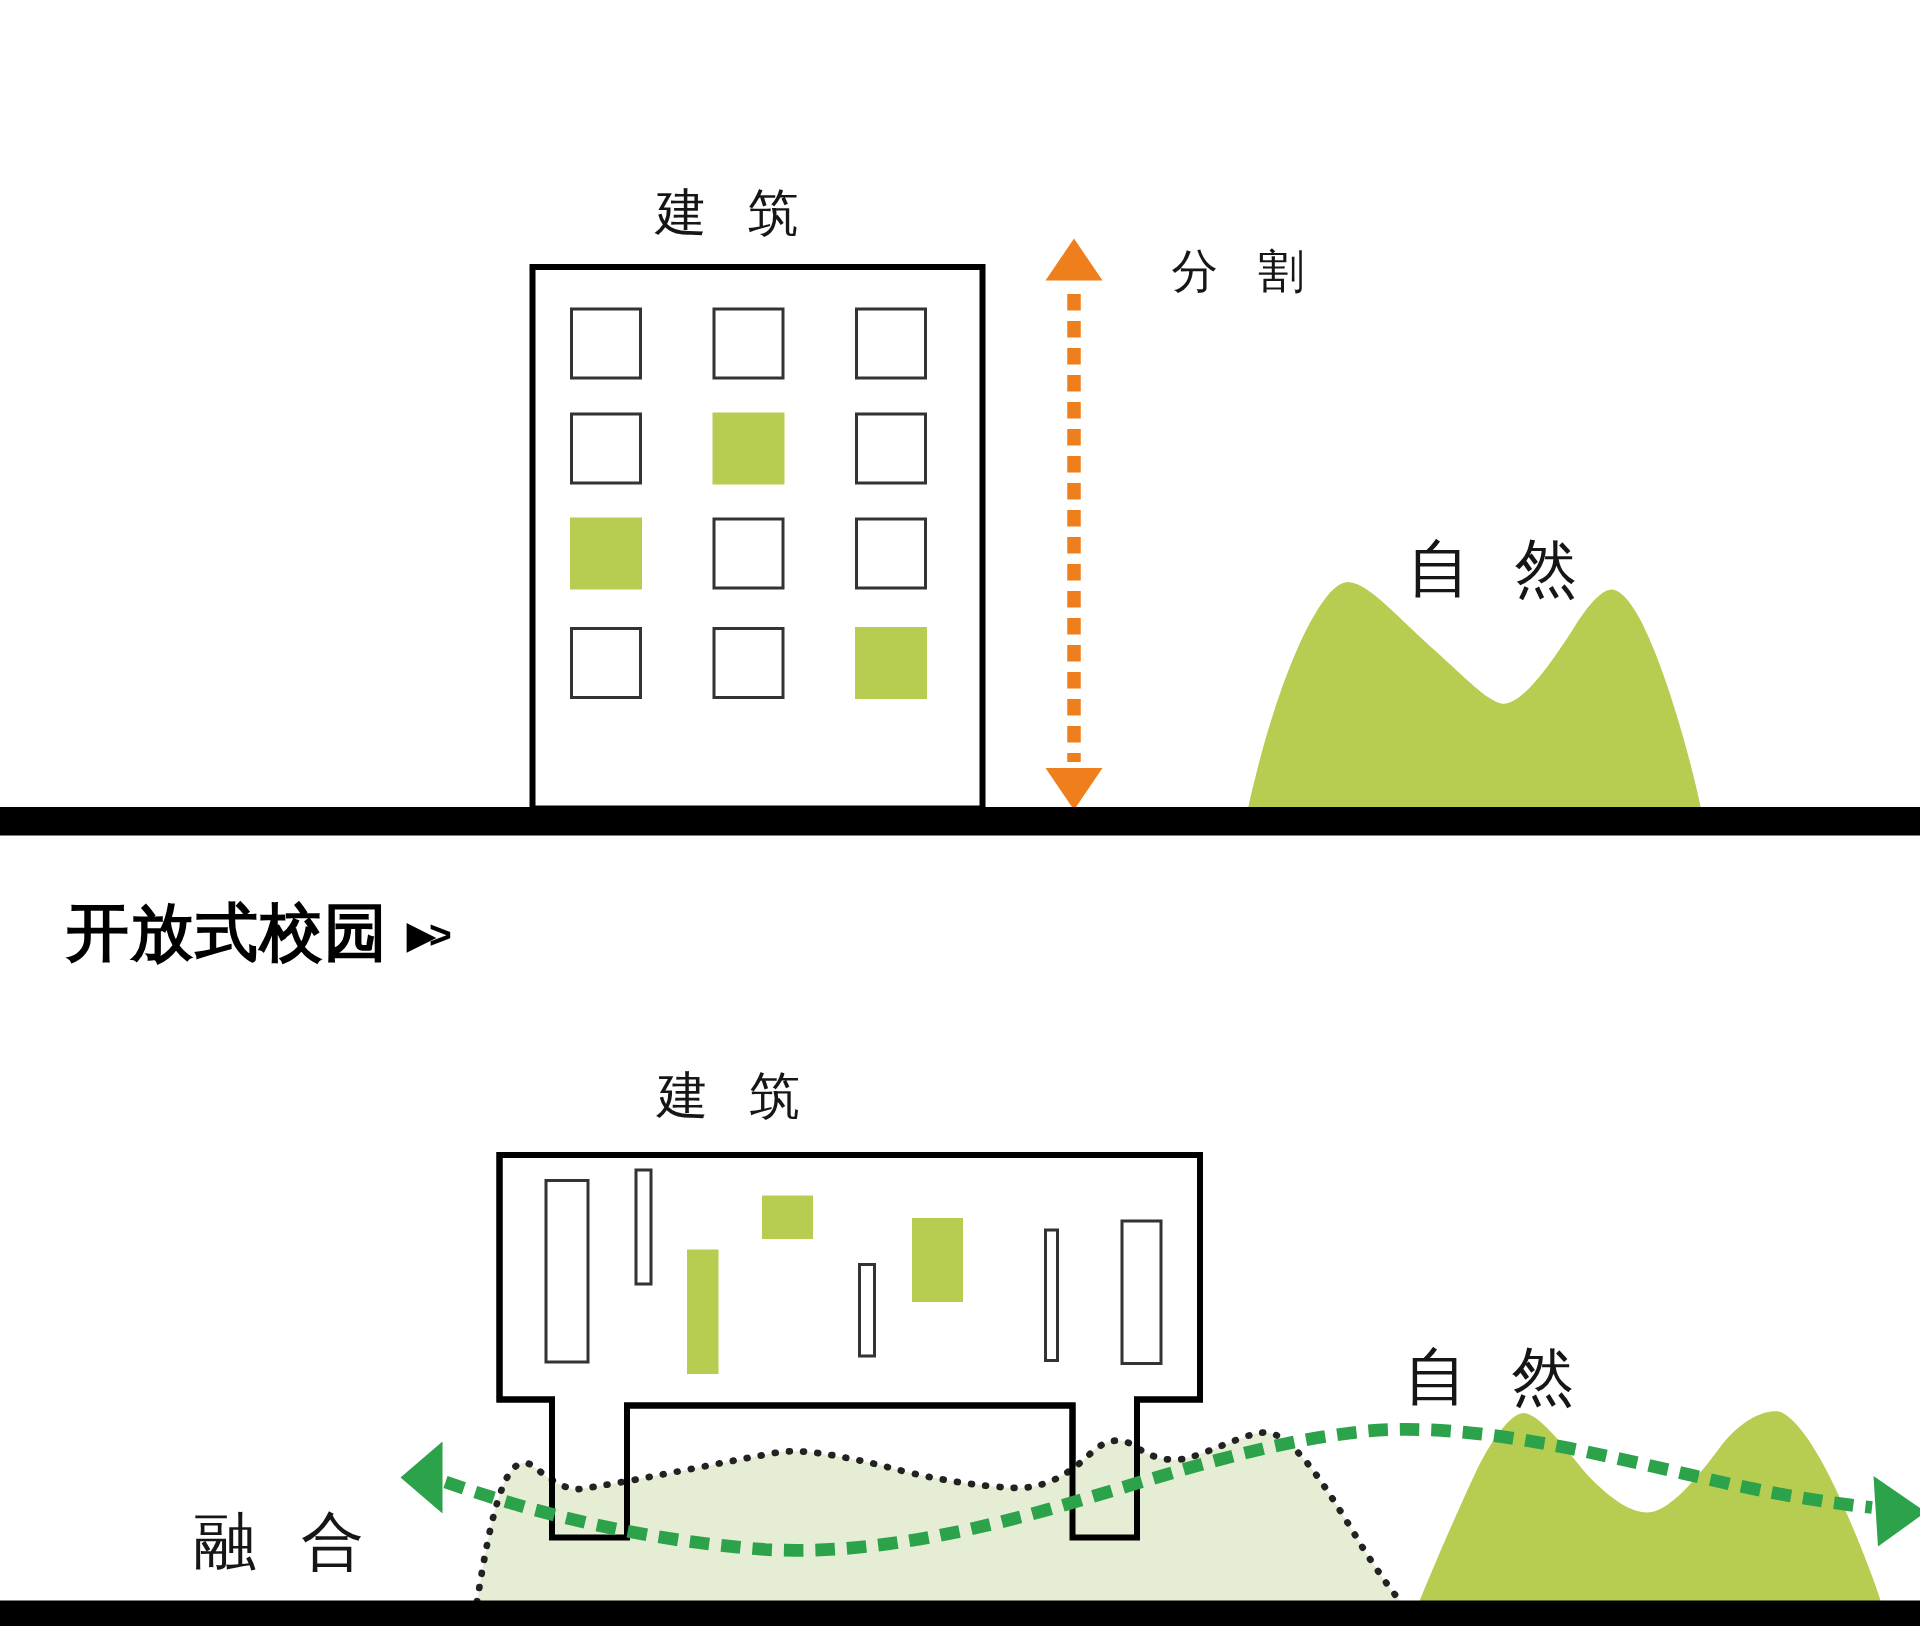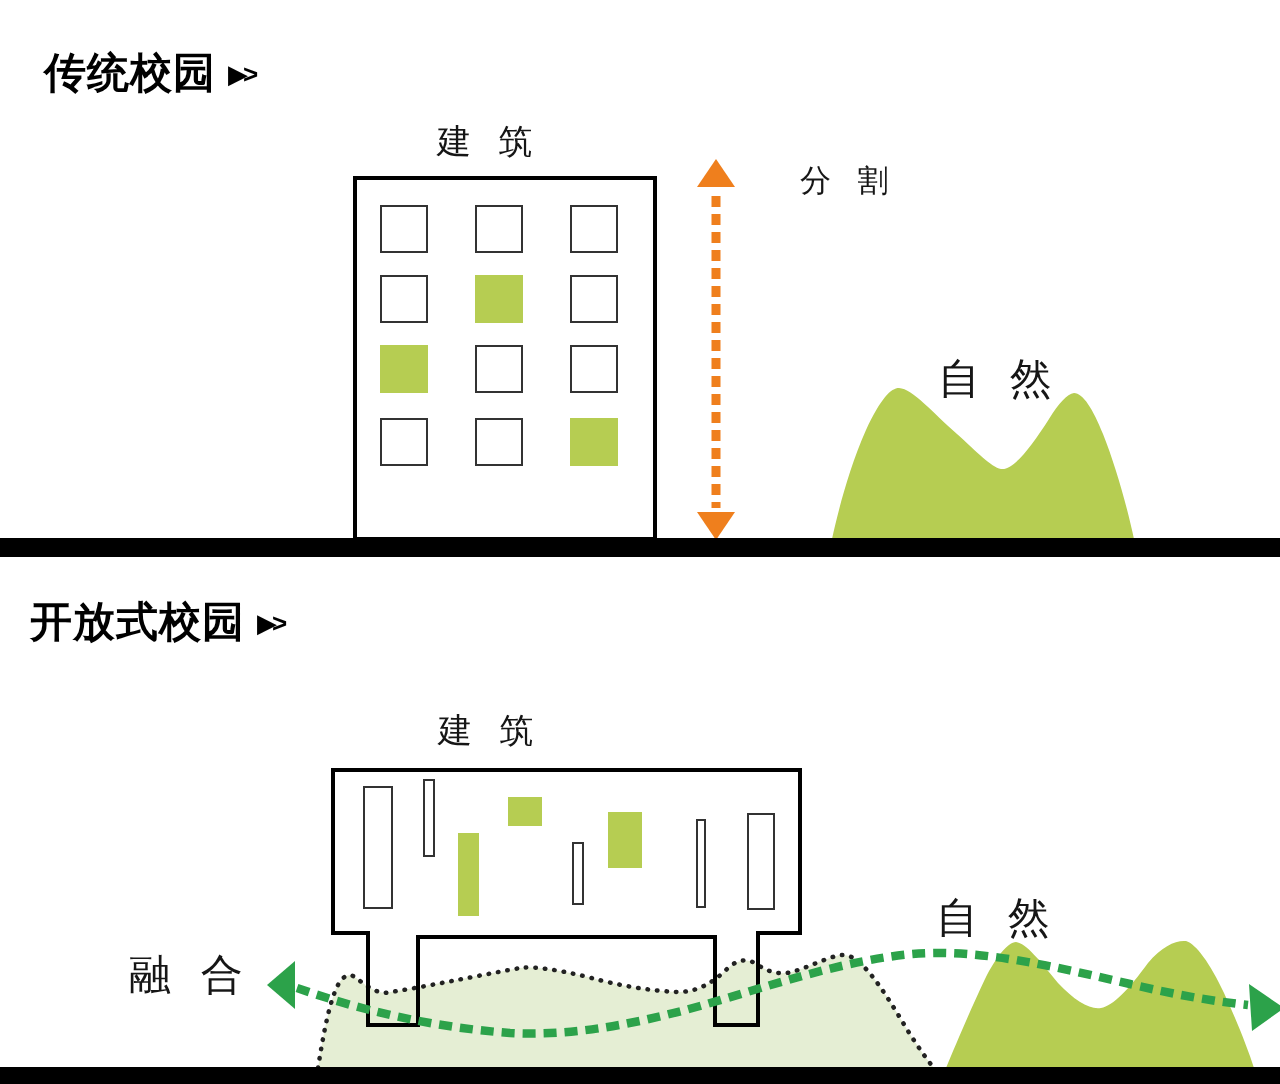--- a/index.html
+++ b/index.html
@@ -102,32 +102,29 @@
       <div class="bar" style="left: 30px; top: 16px; width: 30px; height: 123px;"></div>
       <div class="bar" style="left: 90px; top: 9px; width: 12px; height: 78px;"></div>
       <div class="bar bar-green" style="left: 125px; top: 63px; width: 21px; height: 83px;"></div>
       <div class="bar bar-green" style="left: 175px; top: 27px; width: 34px; height: 29px;"></div>
       <div class="bar" style="left: 239px; top: 72px; width: 12px; height: 63px;"></div>
       <div class="bar bar-green" style="left: 275px; top: 42px; width: 34px; height: 56px;"></div>
       <div class="bar" style="left: 363px; top: 49px; width: 10px; height: 89px;"></div>
       <div class="bar" style="left: 414px; top: 43px; width: 28px; height: 97px;"></div>
     </div>
 
-  <div class="label section-title" style="left:44px;top:45px;">
-    <span>传统校园</span><span class="title-arrow">▶&gt;</span>
-  </div>
 
   <div class="label small-label" style="left:437px;top:119px;font-size:34px;">建 筑</div>
 
-  <div class="label small-label" style="left:800px;top:160px;font-size:31px;">分 割</div>
+  <div class="label small-label" style="left:781px;top:160px;font-size:31px;">分 割</div>
 
   <div class="label small-label" style="left:938px;top:351px;">自 然</div>
 
-  <div class="label section-title" style="left:30px;top:594px;">
+  <div class="label section-title" style="left:44px;top:594px;">
     <span>开放式校园</span><span class="title-arrow">▶&gt;</span>
   </div>
 
   <div class="label small-label" style="left:438px;top:708px;font-size:34px;">建 筑</div>
 
-  <div class="label small-label" style="left:129px;top:947px;">融 合</div>
+  <div class="label small-label" style="left:129px;top:1000px;">融 合</div>
 
   <div class="label small-label" style="left:936px;top:890px;">自 然</div>
 </div>
 
 </body></html>

